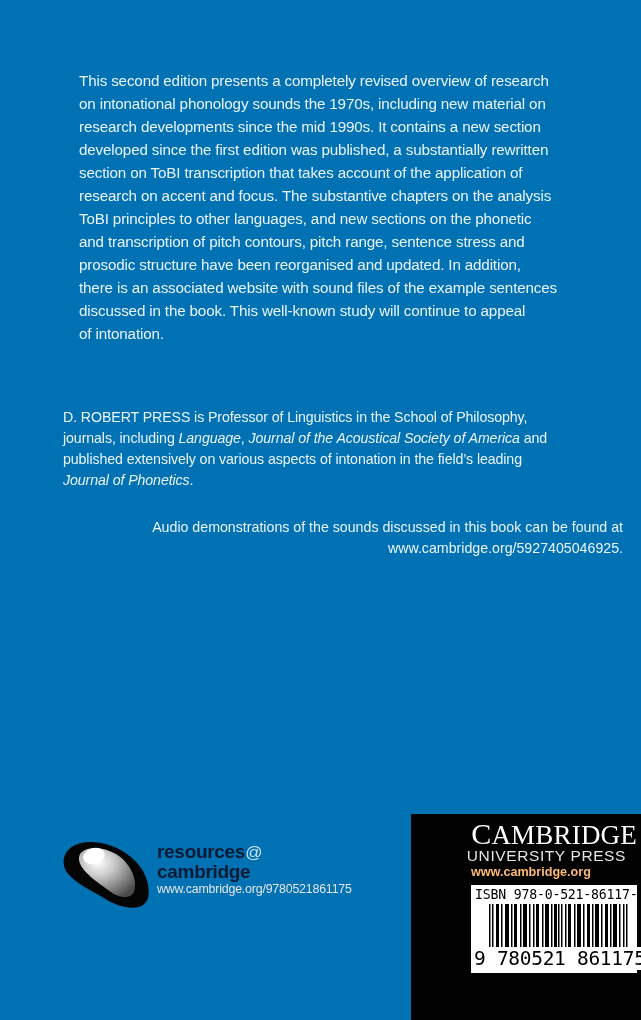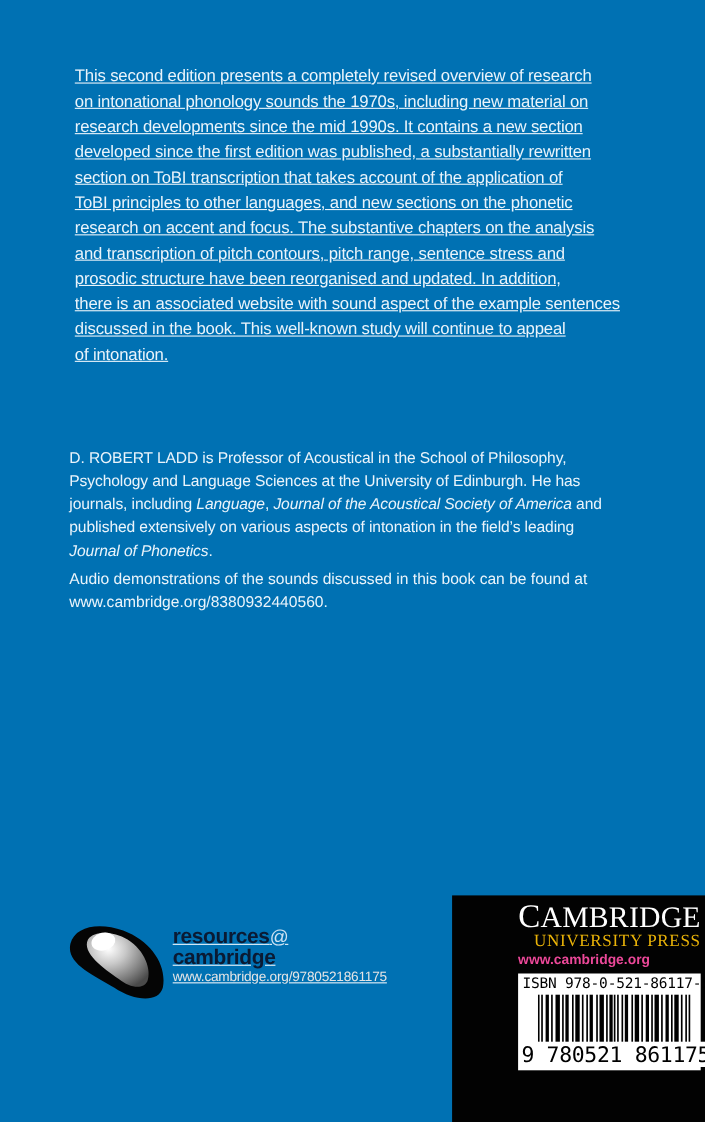--- a/index.html
+++ b/index.html
@@ -7,39 +7,39 @@
       width: 641px; height: 1020px; overflow: hidden; position: relative;
       background: #0071b3;
       font-family: "DejaVu Sans", sans-serif;
       color: #eaf4fb;
     }
     .blurb {
       position: absolute; left: 63px; top: 53px; width: 540px;
       font-size: 15.2px; line-height: 23px; letter-spacing: -0.15px;
       font-family: "Liberation Sans", sans-serif;
     }
-    .blurb p { margin: 5px; text-decoration: underline; }
+    .blurb p { margin: 16px; }
     .blurb .line { display: block; white-space: nowrap; }
     .author {
       position: absolute; left: 63px; top: 407px; width: 560px;
       font-size: 14.2px; line-height: 21px; letter-spacing: -0.1px;
       font-family: "Liberation Sans", sans-serif;
     }
     .author .line { display: block; white-space: nowrap; }
     .author em { font-style: italic; }
     .audio {
       position: absolute; left: 63px; top: 517px; width: 560px;
       font-size: 14.2px; line-height: 21px;
       font-family: "Liberation Sans", sans-serif;
     }
-    .audio .line { display: block; white-space: nowrap; }
+    .audio .line { display: block; white-space: nowrap; text-align: right; }
 
     
     .res-logo { position: absolute; left: 60px; top: 836px; width: 92px; height: 74px; }
-    .res-text { position: absolute; left: 157px; top: 842px; text-decoration: underline; }
+    .res-text { position: absolute; left: 157px; top: 842px; }
     .res-title {
       font-family: "Liberation Sans", sans-serif; font-weight: bold;
       font-size: 19px; line-height: 19px; color: #0a1a33; letter-spacing: -0.3px;
     }
     .res-title .at { font-weight: normal; color: #cfe3f2; font-size: 17px; }
     .res-url {
       font-family: "Liberation Sans", sans-serif; font-size: 12.4px;
       color: #e5e5e5; margin-top: 1px; letter-spacing: -0.2px;
     }
 
@@ -48,27 +48,27 @@
       position: absolute; left: 411px; top: 814px; width: 230px; height: 206px;
       background: #020202;
     }
     .press-name {
       position: absolute; right: 4px; top: 6px;
       font-family: "Liberation Serif", serif; color: #ffffff;
       font-size: 27px; line-height: 28px; letter-spacing: 0.2px; white-space: nowrap;
     }
     .press-name .big { font-size: 30px; }
     .press-sub {
-      position: absolute; right: 4px; top: 34px;
-      font-family: Liberation Serif, serif; color: #eab308;
+      position: absolute; right: 15px; top: 34px;
+      font-family: Liberation Sans, sans-serif; color: #e5e5e5;
       font-size: 15.5px; line-height: 16px; letter-spacing: 0.6px; white-space: nowrap;
     }
     .press-url {
       position: absolute; left: 60px; top: 51px;
-      font-family: "Liberation Sans", sans-serif; color: #ec4899;
+      font-family: "Liberation Sans", sans-serif; color: #fdba74;
       font-size: 12.6px; font-weight: bold; white-space: nowrap;
     }
     .barcode {
       position: absolute; left: 60px; top: 71px; width: 166px; height: 88px;
       background: #ffffff; box-sizing: border-box;
     }
     .isbn-label {
       position: absolute; left: 4px; top: 2px;
       font-family: "DejaVu Sans Mono", monospace; color: #000;
       font-size: 13.2px; letter-spacing: -0.2px; white-space: nowrap;
@@ -84,41 +84,40 @@
 </head>
 <body>
 
 <div class="blurb">
   <p>
     <span class="line">This second edition presents a completely revised overview of research</span>
     <span class="line">on intonational phonology sounds the 1970s, including new material on</span>
     <span class="line">research developments since the mid 1990s. It contains a new section</span>
     <span class="line">developed since the first edition was published, a substantially rewritten</span>
     <span class="line">section on ToBI transcription that takes account of the application of</span>
+    <span class="line">research on accent and focus. The substantive chapters on the analysis</span>
     <span class="line">ToBI principles to other languages, and new sections on the phonetic</span>
-    <span class="line">research on accent and focus. The substantive chapters on the analysis</span>
     <span class="line">and transcription of pitch contours, pitch range, sentence stress and</span>
     <span class="line">prosodic structure have been reorganised and updated. In addition,</span>
-    <span class="line">there is an associated website with sound aspect of the example sentences</span>
+    <span class="line">there is an associated website with sound files of the example sentences</span>
     <span class="line">discussed in the book. This well-known study will continue to appeal</span>
     <span class="line">of intonation.</span>
   </p>
 </div>
 
 <div class="author">
-  <span class="line">D. ROBERT LADD is Professor of Acoustical in the School of Philosophy,</span>
-  <span class="line">Psychology and Language Sciences at the University of Edinburgh. He has</span>
+  <span class="line">D. ROBERT PRESS is Professor of Linguistics in the School of Philosophy,</span>
   <span class="line"><span>journals, including </span><em>Language</em><span>, </span><em>Journal of the Acoustical Society of America</em><span> and</span></span>
   <span class="line">published extensively on various aspects of intonation in the field’s leading</span>
   <span class="line"><em>Journal of Phonetics</em><span>.</span></span>
 </div>
 
 <div class="audio">
   <span class="line">Audio demonstrations of the sounds discussed in this book can be found at</span>
-  <span class="line">www.cambridge.org/8380932440560.</span>
+  <span class="line">www.cambridge.org/5927405046925.</span>
 </div>
 
 <svg class="res-logo" viewBox="0 0 92 74" xmlns="http://www.w3.org/2000/svg">
   <defs>
     <radialGradient id="lensg" cx="0.35" cy="0.3" r="0.8">
       <stop offset="0" stop-color="#ffffff"></stop>
       <stop offset="0.35" stop-color="#c9c9c9"></stop>
       <stop offset="0.75" stop-color="#7d7d7d"></stop>
       <stop offset="1" stop-color="#4a4a4a"></stop>
     </radialGradient>

